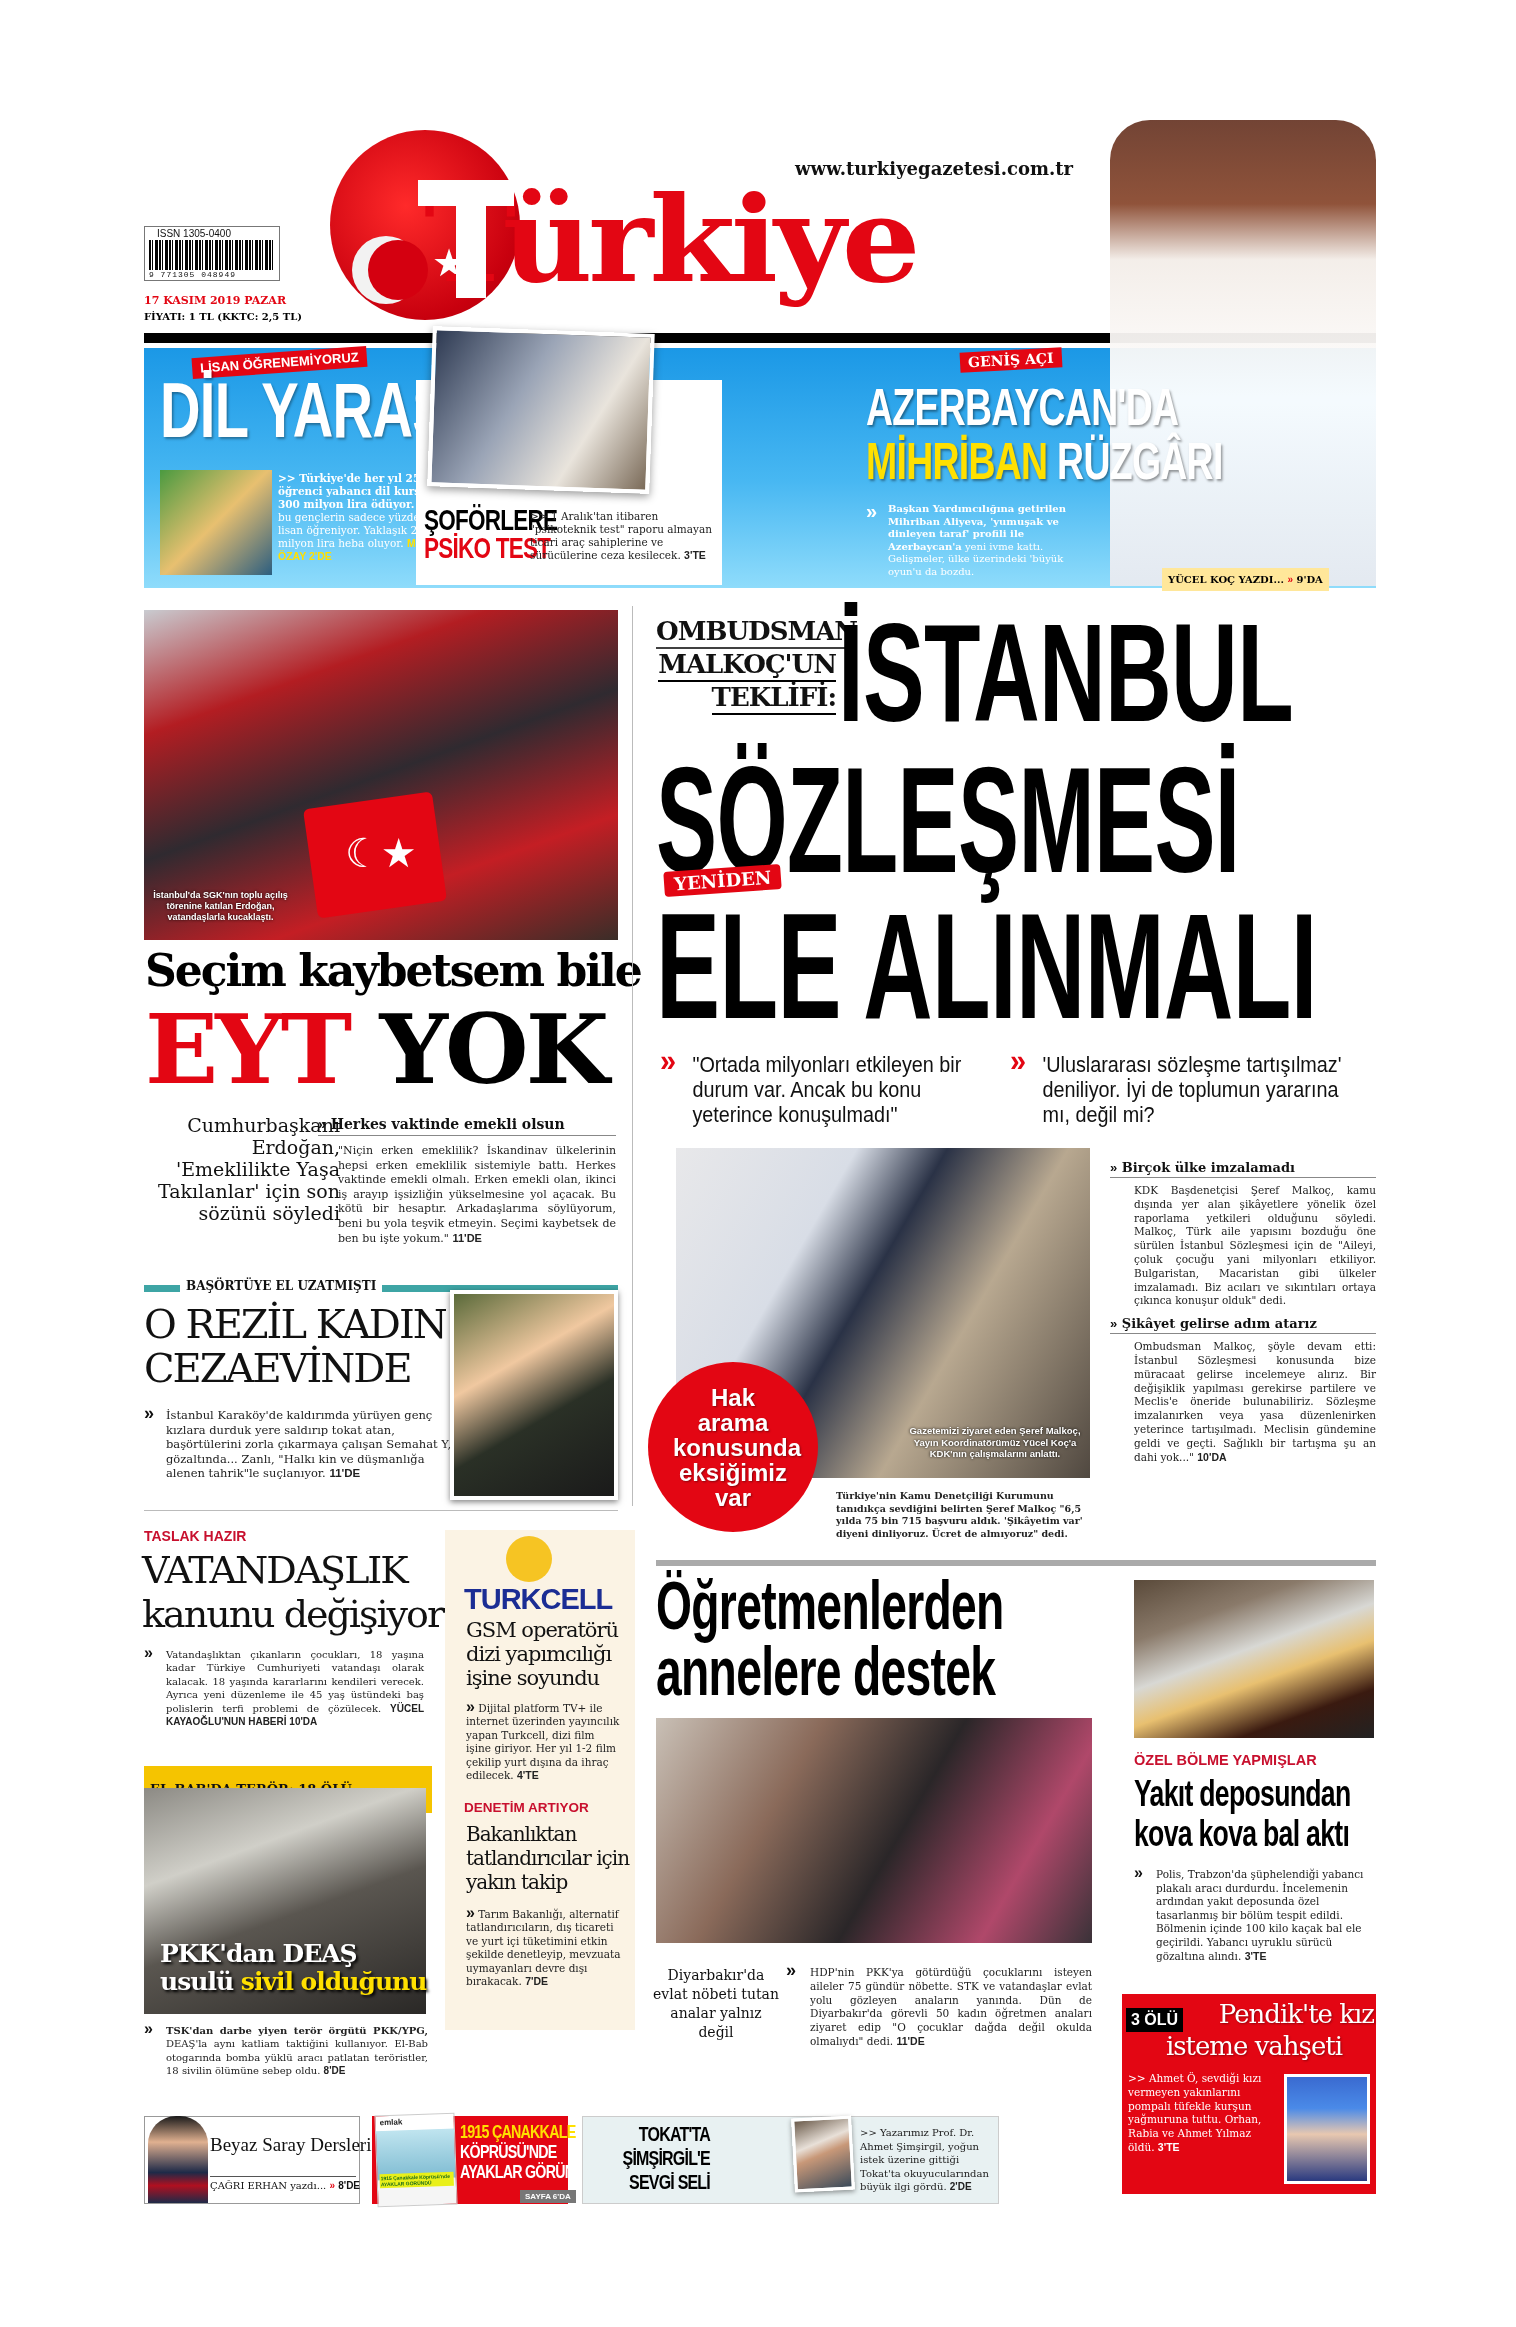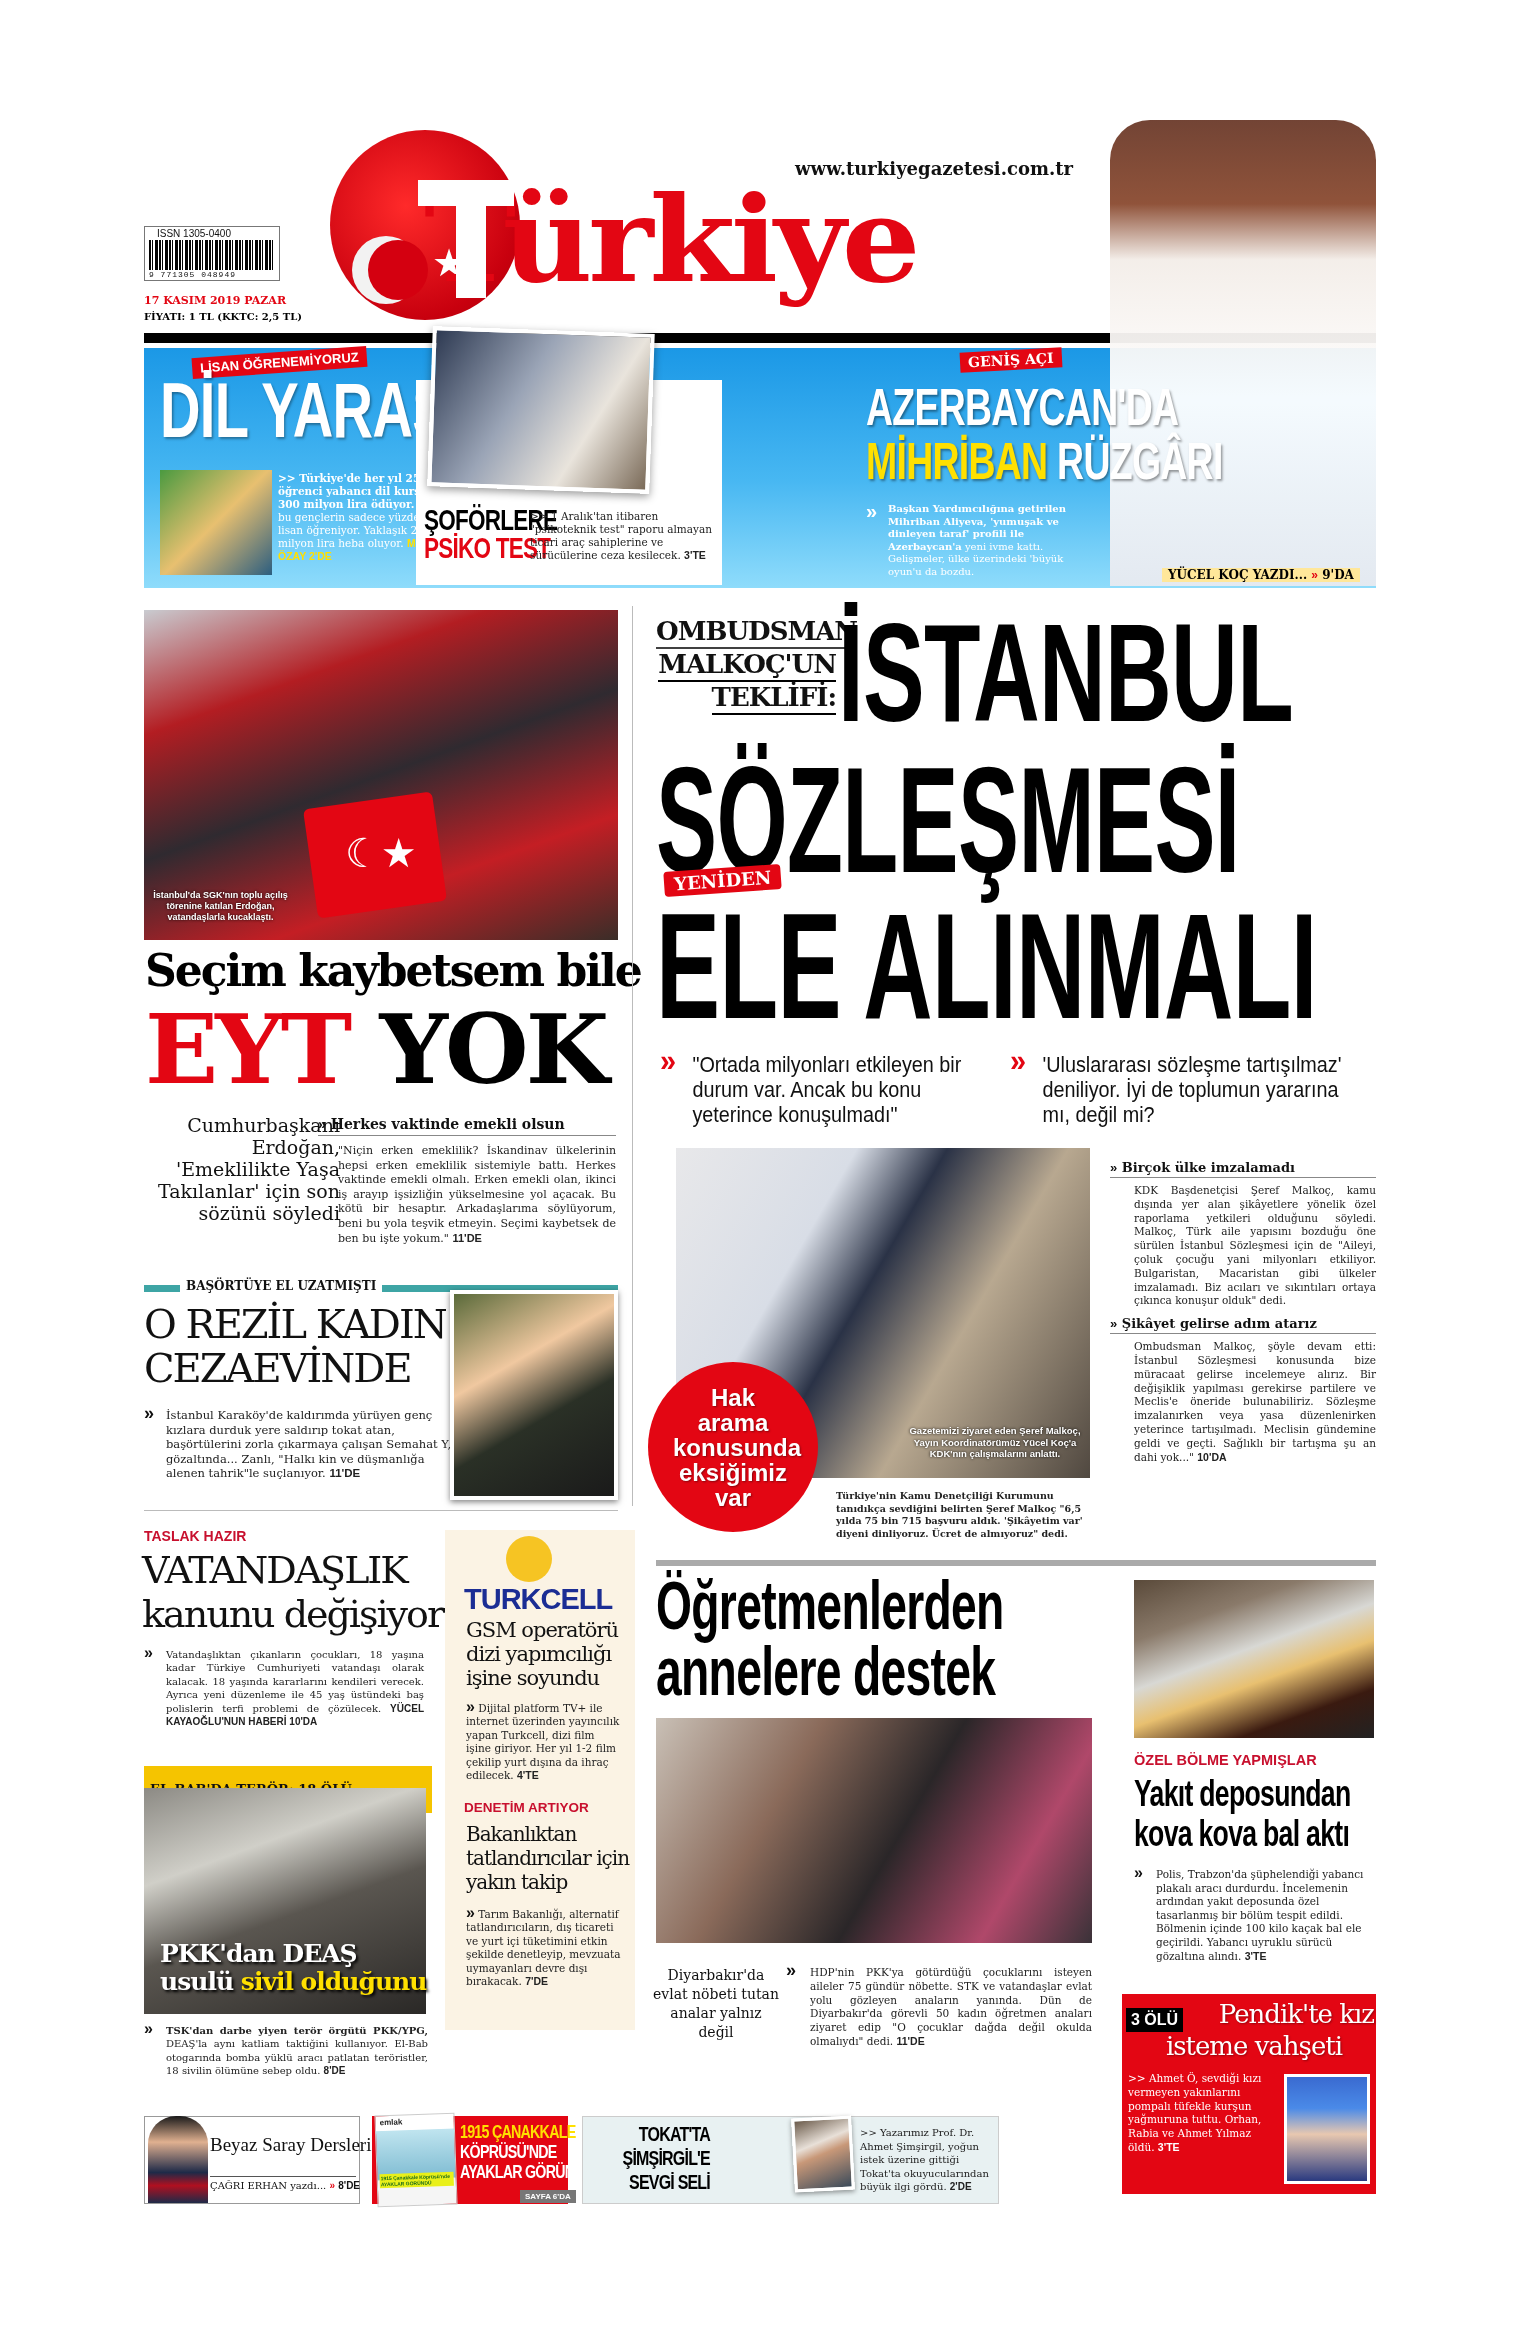--- a/index.html
+++ b/index.html
@@ -65,21 +65,21 @@
 <div class="abs" style="left:960px;top:350px;background:#e30613;color:#fff;font-family:'DejaVu Serif',serif;font-weight:bold;font-size:14px;padding:2px 8px;transform:rotate(-3deg)">GENİŞ AÇI</div>
 <div class="abs cond" style="left:866px;top:380px;font-size:52px;line-height:54px;color:#fff;transform:scaleX(0.72);white-space:nowrap;text-shadow:2px 2px 3px rgba(0,0,0,.4)">
   <div>AZERBAYCAN'DA</div>
   <div><span style="color:#ffe000">MİHRİBAN</span> <span>RÜZGÂRI</span></div>
 </div>
 <div class="abs" style="left:866px;top:503px;width:232px;font-family:'DejaVu Serif',serif;font-size:10px;line-height:12.5px;color:#fff;padding-left:22px;">
   <span class="abs" style="left:0;top:2px;font-size:20px;color:#fff;font-family:'Liberation Sans',sans-serif;font-weight:bold">»</span>
   <b>Başkan Yardımcılığına getirilen Mihriban Aliyeva, 'yumuşak ve dinleyen taraf' profili ile Azerbaycan'a</b>
   <span>yeni ivme kattı. Gelişmeler, ülke üzerindeki 'büyük oyun'u da bozdu.</span>
 </div>
-<div class="abs" style="left:1162px;top:568px;background:#ffe79a;padding:0 6px;font-family:'DejaVu Serif',serif;font-weight:bold;font-size:12px;color:#000;white-space:nowrap">
+<div class="abs" style="left:1162px;top:568px;background:#ffe79a;padding:6px 6px;font-family:'DejaVu Serif',serif;font-weight:bold;font-size:10px;color:#000;white-space:nowrap">
   <span>YÜCEL KOÇ YAZDI...</span>
   <span class="arrow">»</span>
   <span>9'DA</span>
 </div>
 
 <div class="abs" style="left:144px;top:610px;width:474px;height:330px;background:linear-gradient(160deg,#c9cbd0 0%,#b31d22 25%,#2f2a30 50%,#c41e24 75%,#3a2d28 100%);"></div>
 <div class="abs" style="left:310px;top:800px;width:130px;height:110px;background:#e30613;border-radius:6px;transform:rotate(-8deg)"></div>
 <div class="abs" style="left:345px;top:830px;font-size:40px;color:#fff">☾★</div>
 <div class="abs" style="left:148px;top:890px;width:145px;font-family:'Liberation Sans',sans-serif;font-weight:bold;font-size:9px;line-height:11px;color:#fff;text-align:center;text-shadow:0 0 3px #000">İstanbul'da SGK'nın toplu açılış törenine katılan Erdoğan, vatandaşlarla kucaklaştı.</div>
 

